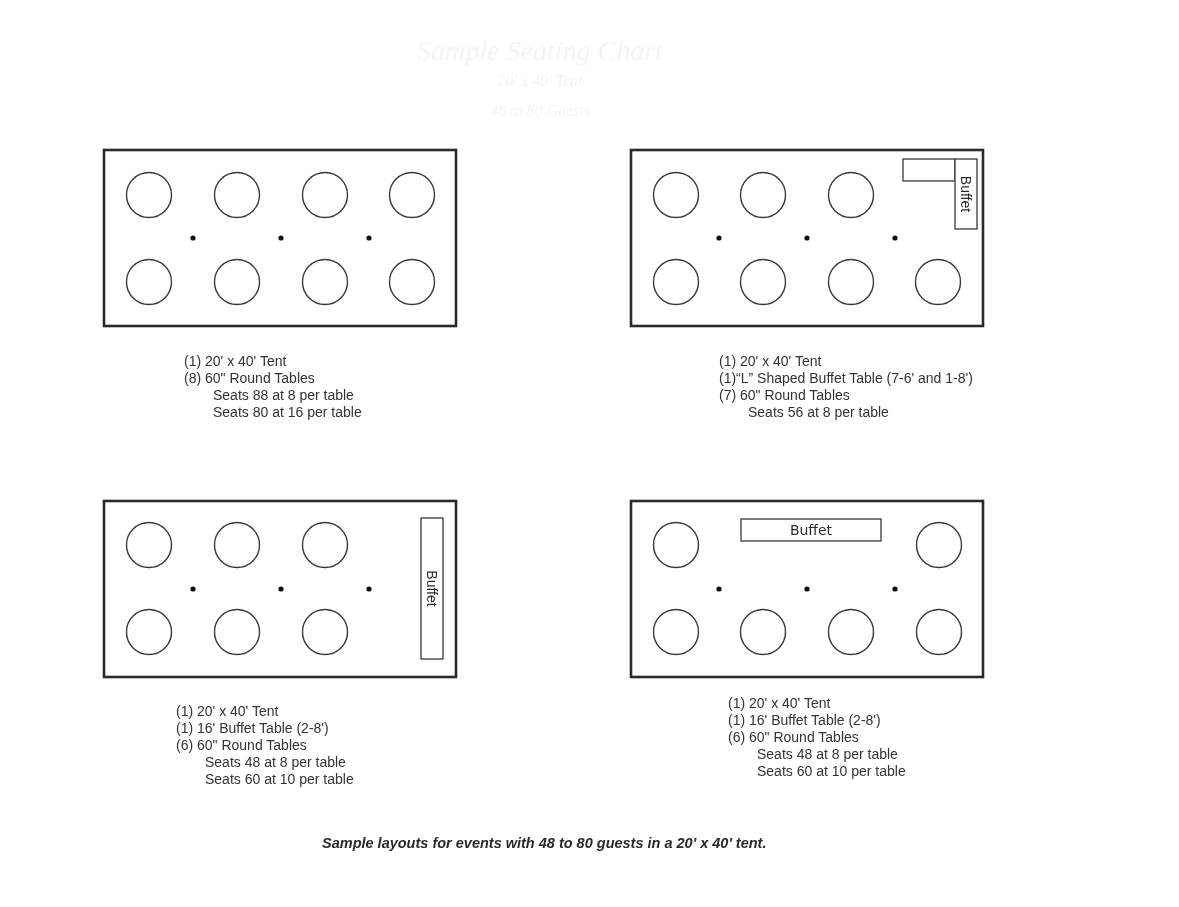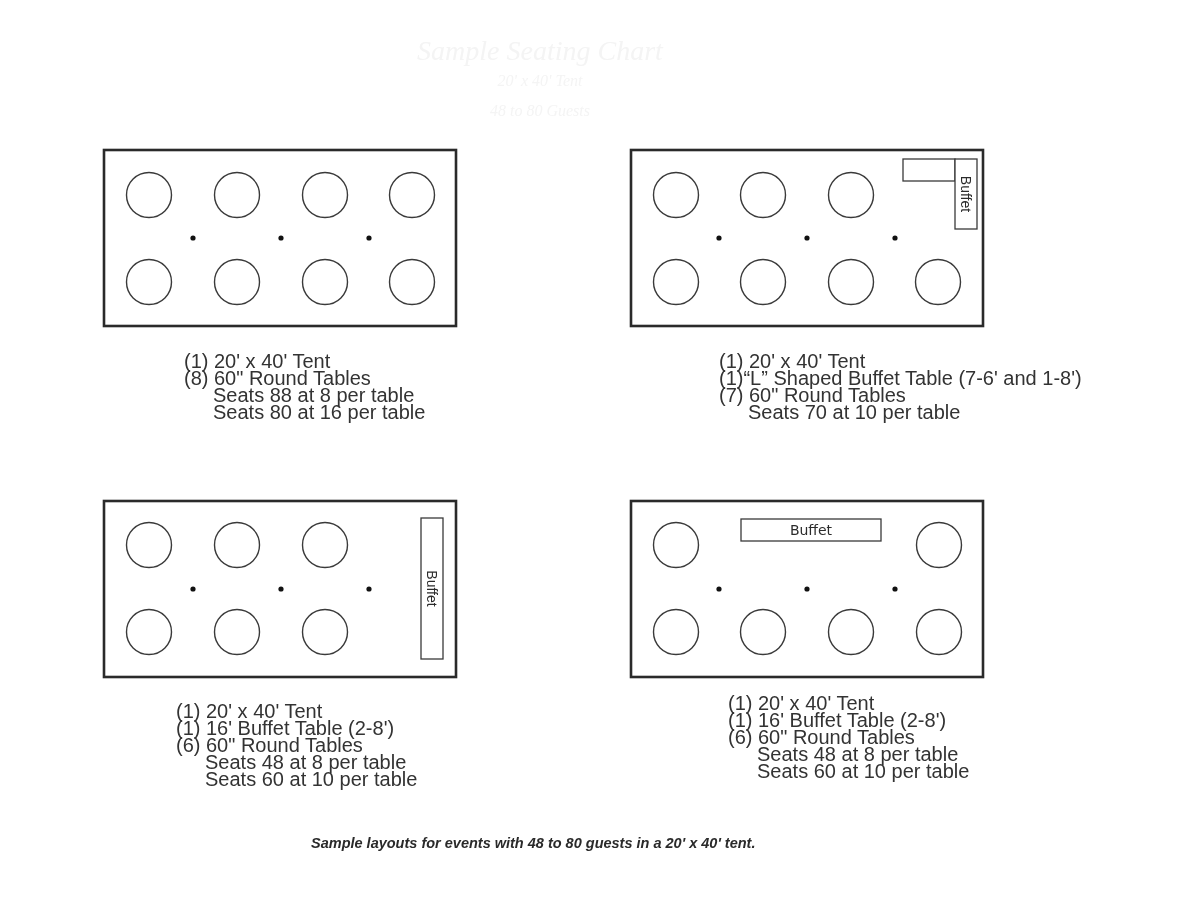--- a/index.html
+++ b/index.html
@@ -57,30 +57,30 @@
       font-size: 14px;
       fill: #2b2b2b;
     }
     .buffet-label-h {
       font-family: "DejaVu Sans", sans-serif;
       font-size: 14px;
       fill: #2b2b2b;
     }
     .legend {
       position: absolute;
-      font-size: 20px;
+      font-size: 14px;
       line-height: 17px;
       color: #333333;
       white-space: pre;
     }
     .legend .line { display: block; }
     .legend .indent { padding-left: 29px; }
     .caption {
       position: absolute;
-      left: 311px;
+      left: 322px;
       top: 835px;
       font-size: 14.5px;
       font-weight: bold;
       font-style: italic;
       color: #2a2a2a;
       white-space: nowrap;
     }
   </style>
 </head>
 <body>
@@ -118,21 +118,21 @@
       <circle class="round-table" cx="307" cy="132" r="22.5"></circle>
       <circle class="pole" cx="88" cy="88" r="2.6"></circle>
       <circle class="pole" cx="176" cy="88" r="2.6"></circle>
       <circle class="pole" cx="264" cy="88" r="2.6"></circle>
       <g>
         <rect class="buffet-rect" x="272" y="9" width="52" height="22"></rect>
         <rect class="buffet-rect" x="324" y="9" width="22" height="70"></rect>
         <text class="buffet-label" x="335" y="44" text-anchor="middle" dominant-baseline="central" transform="rotate(90 335 44)">Buffet</text>
       </g>
     </svg>
-    <div class="legend" style="left: 719px; top: 353px;"><span class="line">(1) 20' x 40' Tent</span><span class="line">(1)“L” Shaped Buffet Table (7-6' and 1-8')</span><span class="line">(7) 60" Round Tables</span><span class="line indent">Seats 70 at 10 per table</span></div>
+    <div class="legend" style="left: 719px; top: 353px;"><span class="line">(1) 20' x 40' Tent</span><span class="line">(1)“L” Shaped Buffet Table (7-6' and 1-8')</span><span class="line">(7) 60" Round Tables</span><span class="line indent">Seats 56 at 8 per table</span></div>
     <svg class="layout-svg" width="356" height="180" viewBox="-2 -2 356 180" style="left: 102px; top: 499px;">
       <rect class="tent-rect" x="0" y="0" width="352" height="176"></rect>
       <circle class="round-table" cx="45" cy="44" r="22.5"></circle>
       <circle class="round-table" cx="133" cy="44" r="22.5"></circle>
       <circle class="round-table" cx="221" cy="44" r="22.5"></circle>
       <circle class="round-table" cx="45" cy="131" r="22.5"></circle>
       <circle class="round-table" cx="133" cy="131" r="22.5"></circle>
       <circle class="round-table" cx="221" cy="131" r="22.5"></circle>
       <circle class="pole" cx="89" cy="88" r="2.6"></circle>
       <circle class="pole" cx="177" cy="88" r="2.6"></circle>

